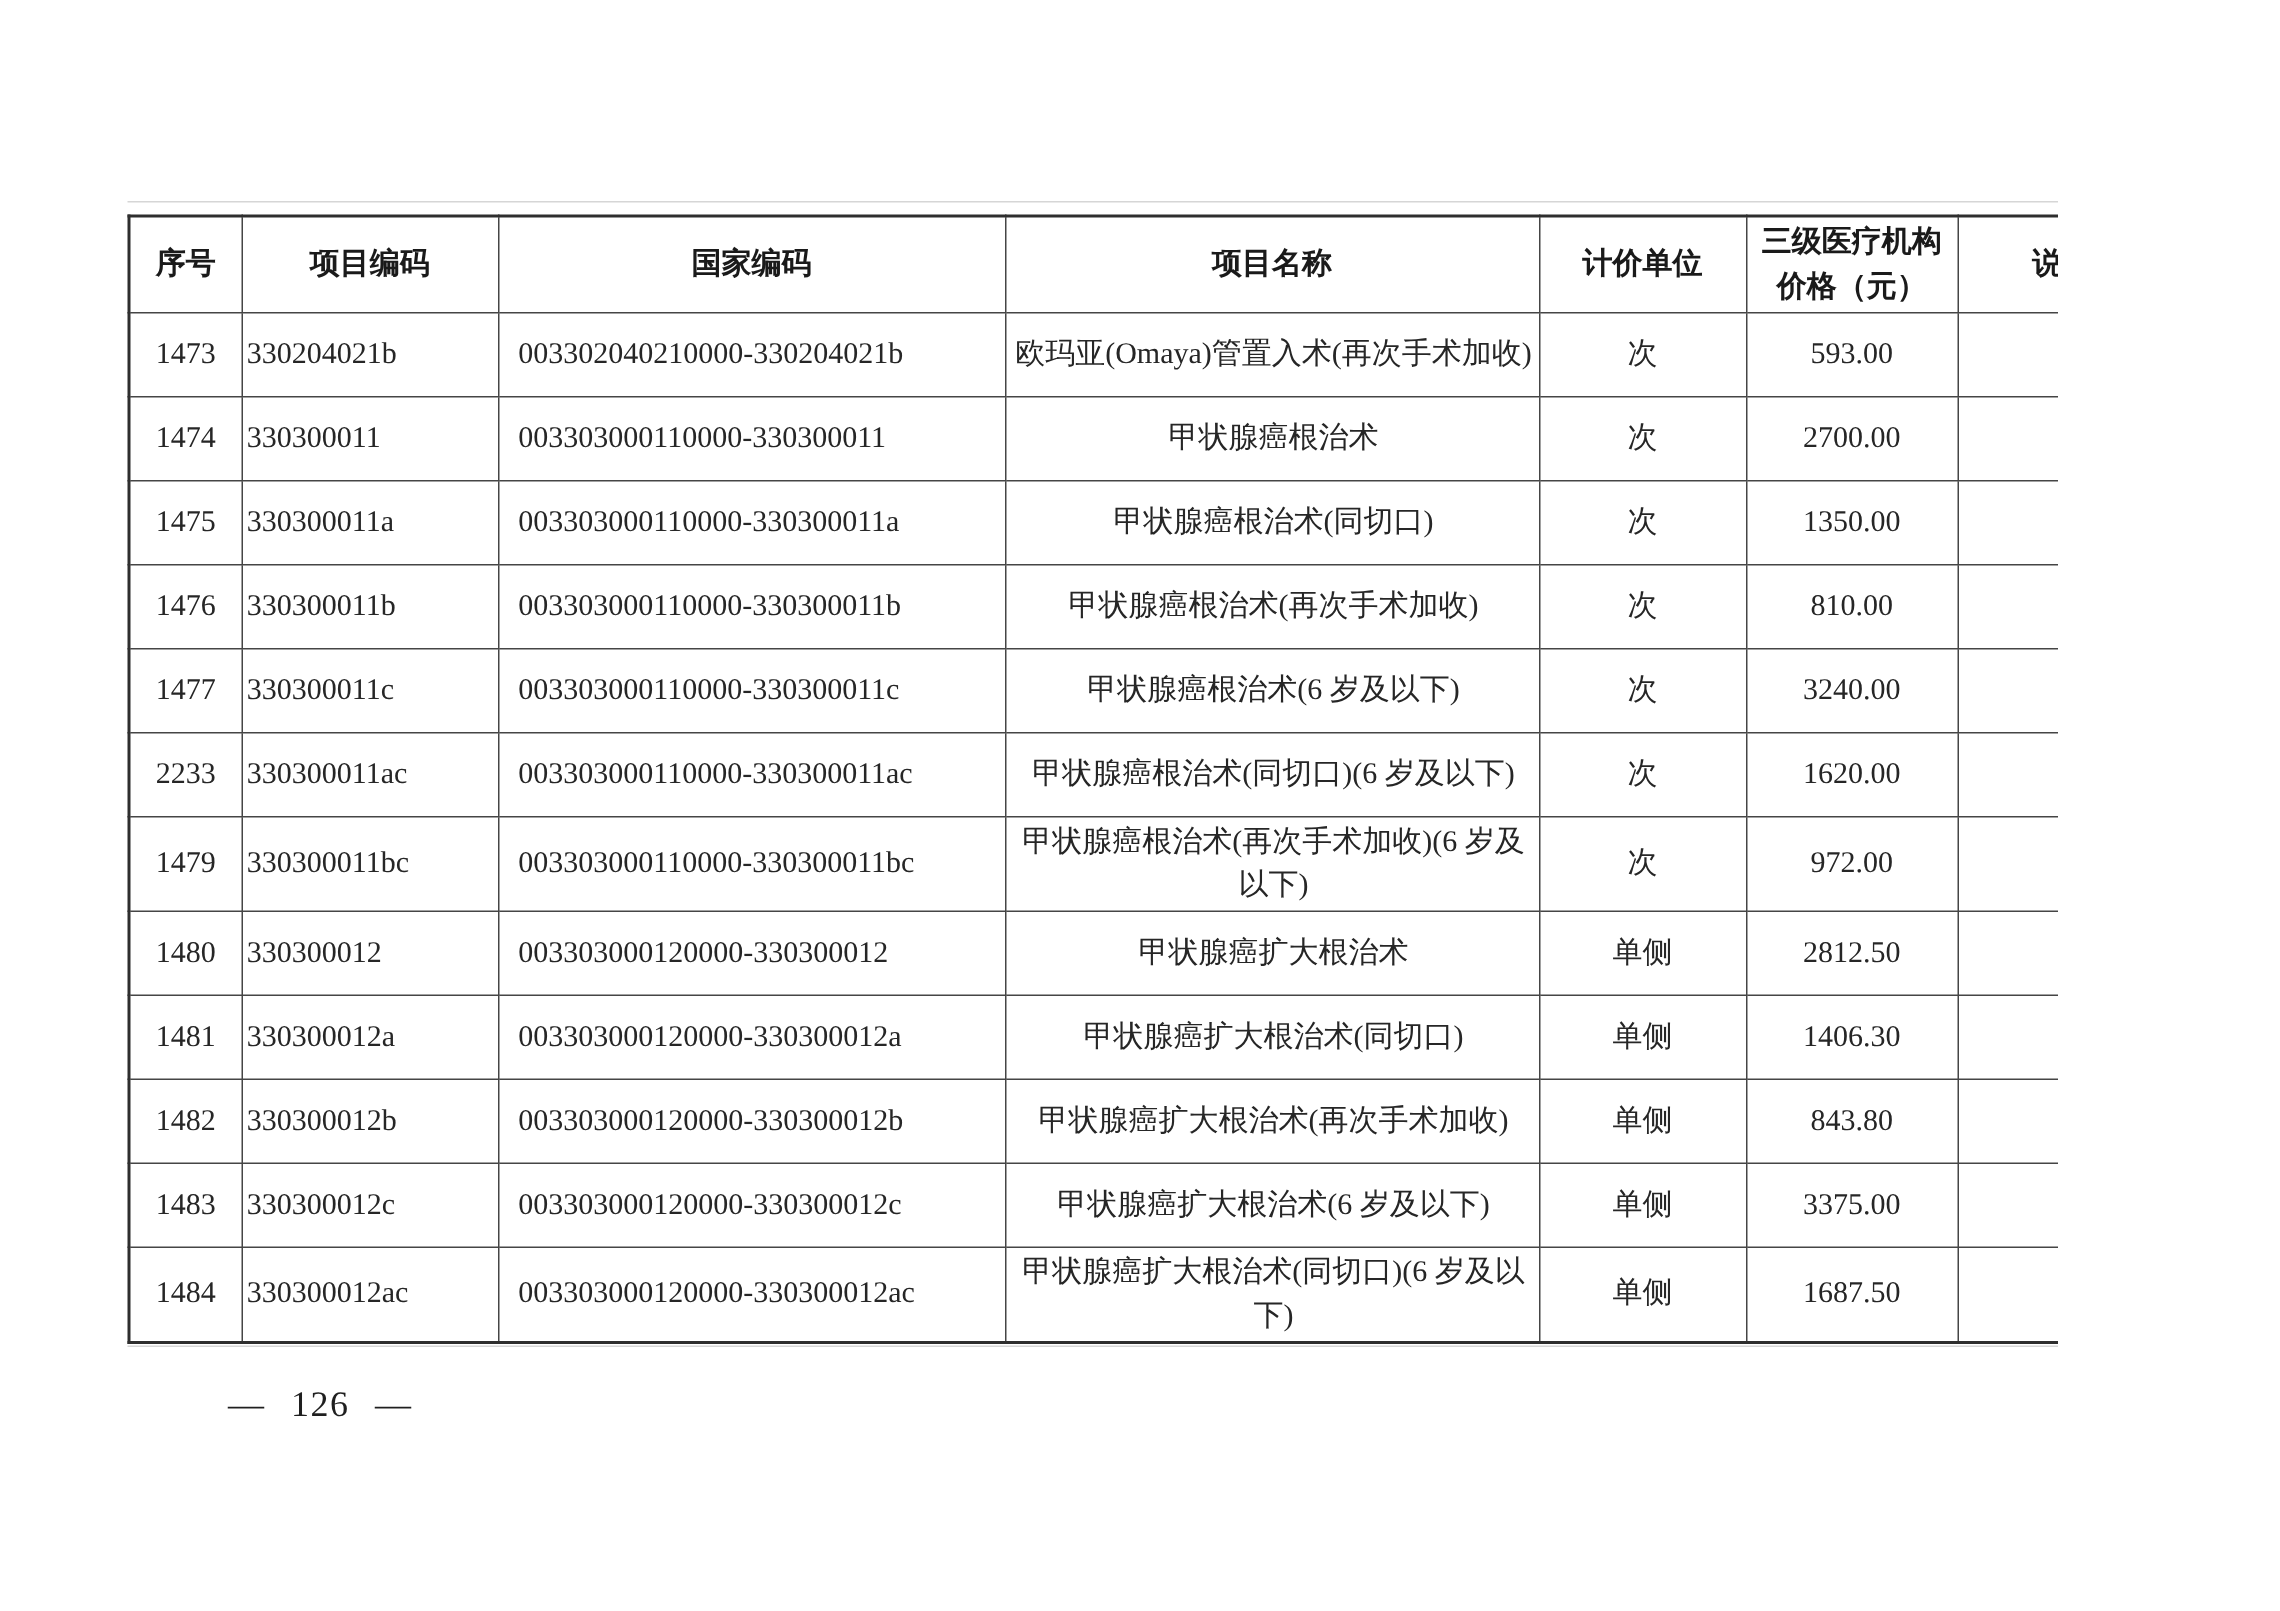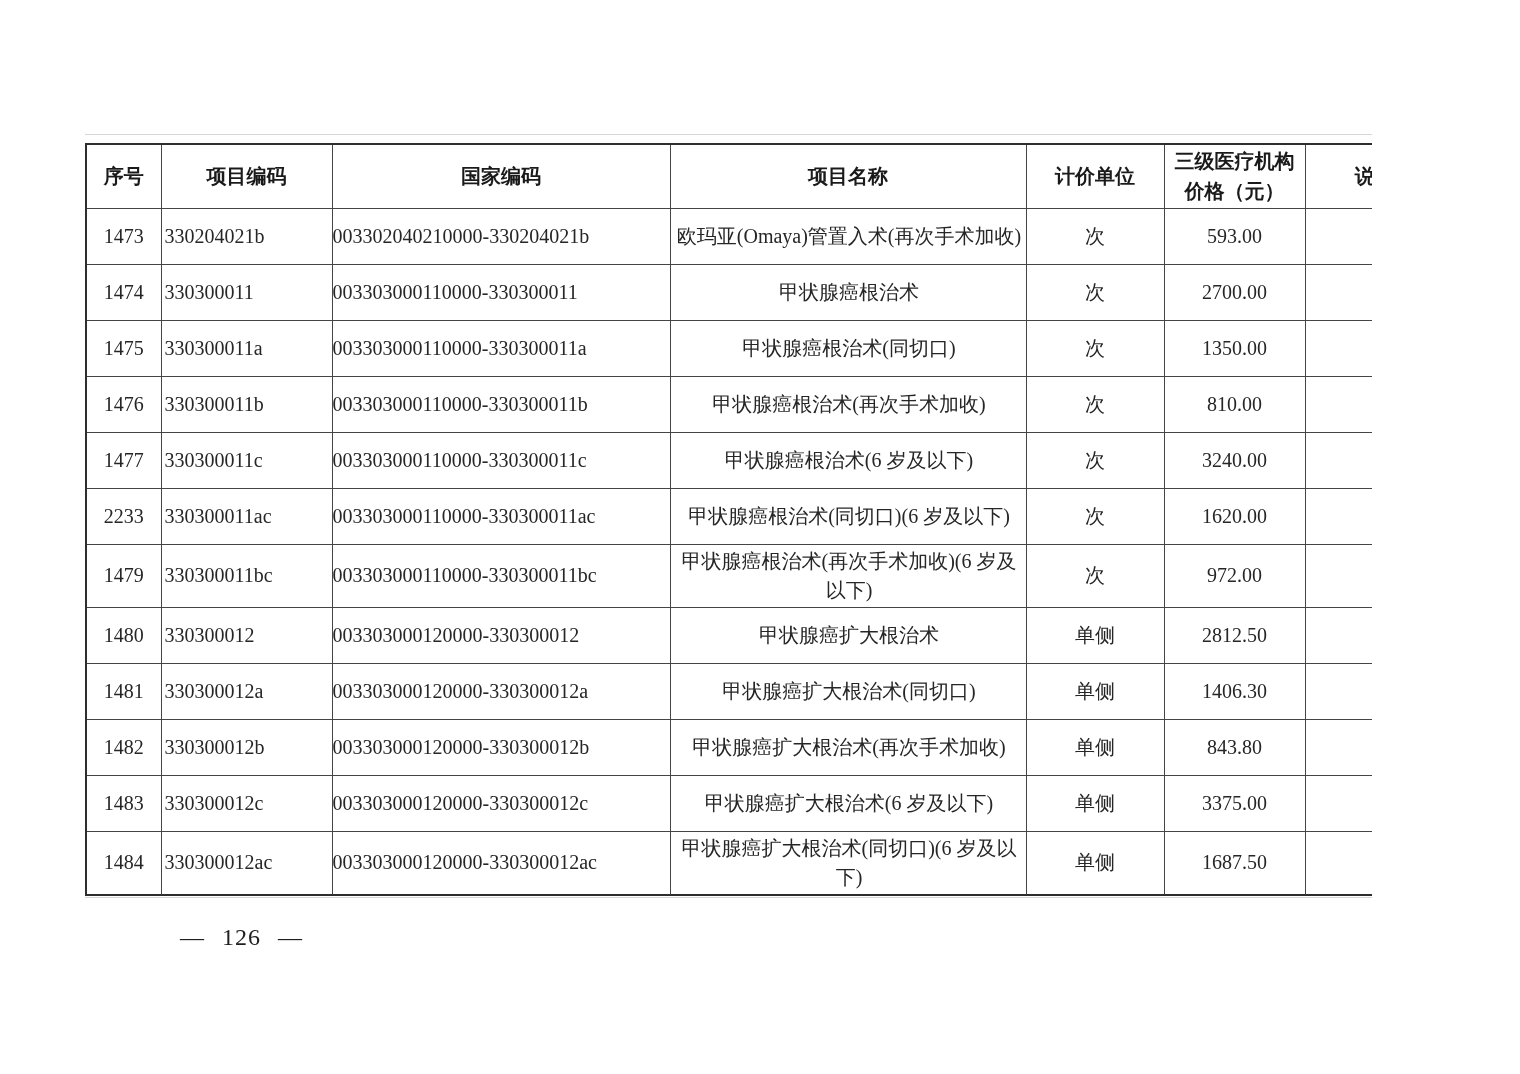--- a/index.html
+++ b/index.html
@@ -55,36 +55,35 @@
     padding: 0 4px;
   }
   .price-table td {
     font-size: 20px;
     line-height: 1.45;
     color: #262626;
     padding: 2px 3px;
   }
   td.col-seq   { text-align: center; }
   td.col-code  { text-align: left; padding-left: 3px; }
-  td.col-national_code { text-align: left; padding-left: 0; }
+  td.col-national_code { text-align: left; padding-left: 13px; }
   td.col-name  { text-align: center; padding-left: 6px; padding-right: 4px; }
   td.col-unit  { text-align: center; }
   td.col-price { text-align: center; }
   td.col-note  { text-align: center; }
 
   .page-number {
     position: absolute;
     left: 152px;
     top: 924px;
     font-size: 24px;
     color: #1f1f1f;
     letter-spacing: 1px;
     word-spacing: 10px;
     font-family: "Liberation Serif", "DejaVu Serif", serif;
-    margin-left: 28px;
   }
 </style>
 </head>
 <body>
 
 <div class="page">
 
   <div class="ghost-line top"></div>
   <div class="ghost-line bottom"></div>
 

